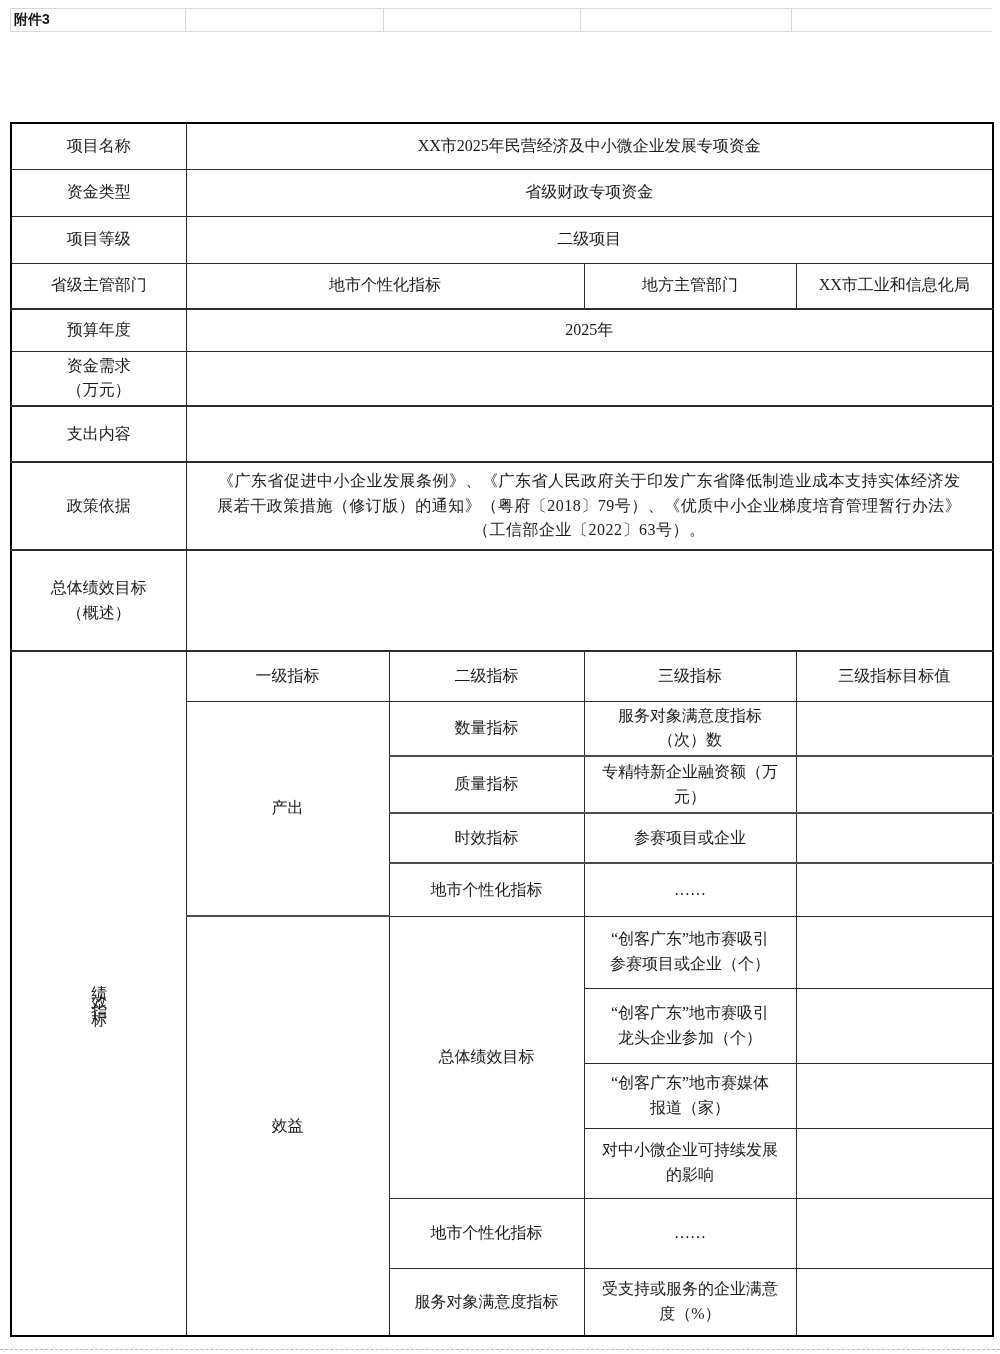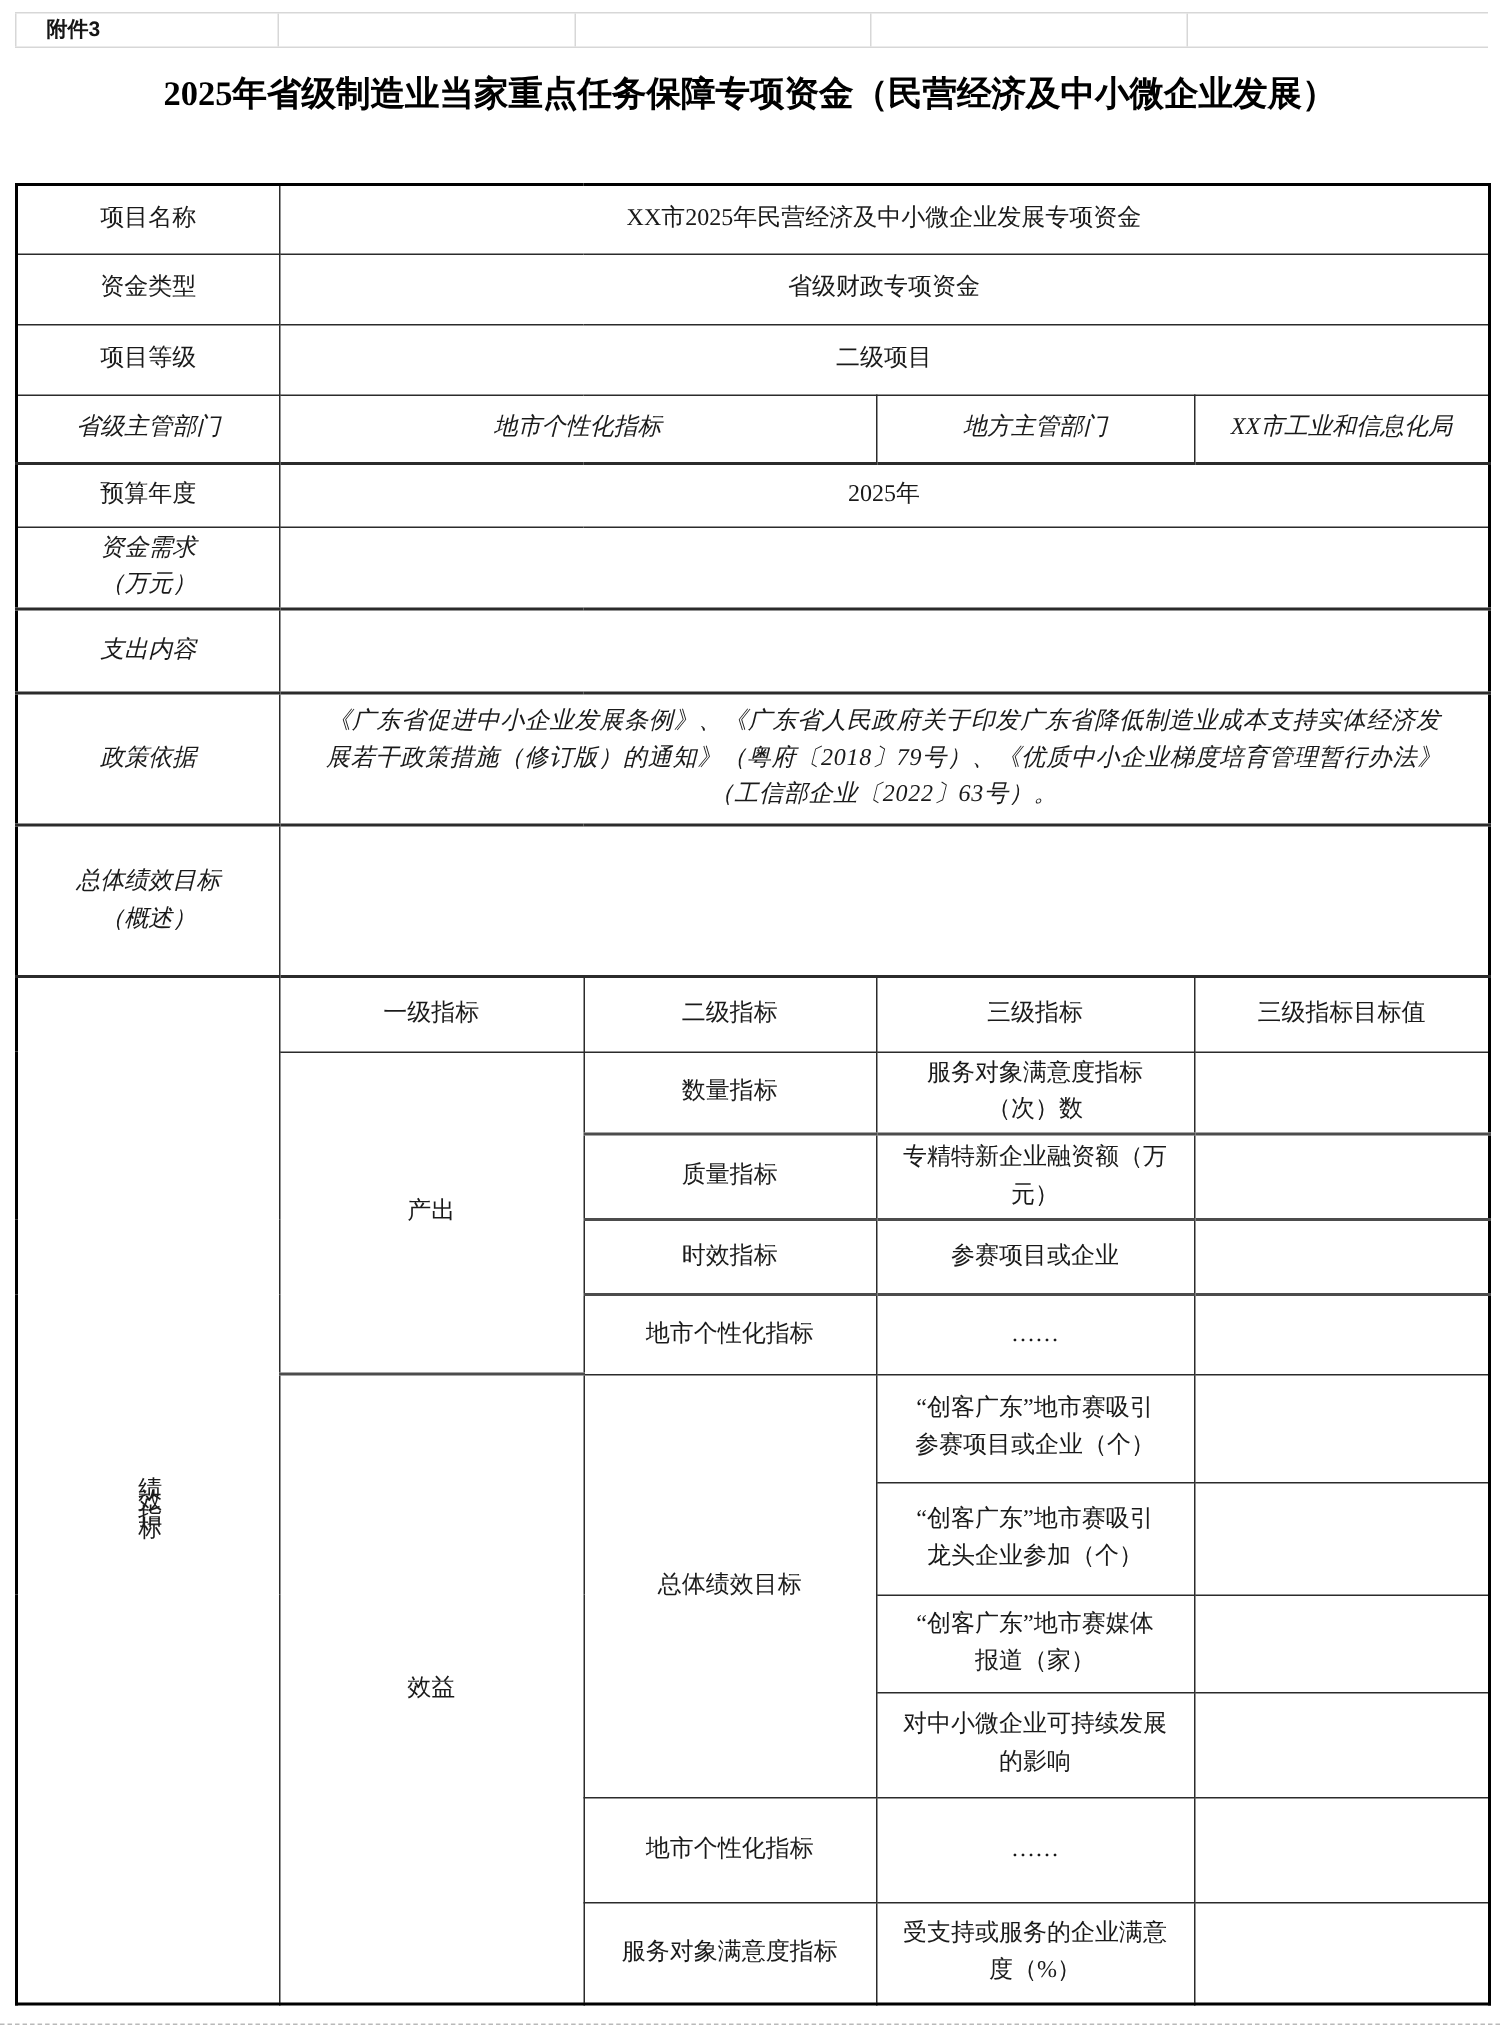--- a/index.html
+++ b/index.html
@@ -10,42 +10,42 @@
   }
   
   .grid-strip{
     position:absolute;left:10px;top:8px;width:982px;height:22px;
     display:flex;border-top:1px solid #d7d7d7;border-bottom:1px solid #d7d7d7;
   }
   .grid-strip .gcell{border-left:1px solid #d7d7d7;box-sizing:border-box;height:100%;}
   .grid-strip .gcell:last-child{border-right:none;}
   .attachment{
     font-family:"Liberation Sans","DejaVu Sans",sans-serif;
-    font-weight:bold;font-size:14px;line-height:21px;padding-left:20px;color:#151515;
+    font-weight:bold;font-size:14px;line-height:21px;padding-left:3px;color:#151515;
   }
   
   .title{
     position:absolute;left:0;top:44px;width:1000px;text-align:center;
     font-weight:bold;font-size:23px;line-height:37px;color:#000;
   }
   
   table.form{
     position:absolute;left:10px;top:122px;width:982px;
     border-collapse:collapse;table-layout:fixed;
     border:2px solid #000;
   }
   table.form td{
     border:1px solid #2b2b2b;
     text-align:center;vertical-align:middle;
     font-size:16px;line-height:1.55;
     padding:2px 4px;box-sizing:border-box;
     white-space:pre-line;
     overflow:hidden;
   }
-  tr.hb td{border-bottom-width:2px;font-style:italic;}
+  tr.hb td{border-bottom-width:2px;}
   tr.hb2 td{border-bottom:2px solid #4c4c4c;}
   td.policy{
     text-align:left;padding:3px 6px 3px 8px;
     font-size:16px;line-height:28px;letter-spacing:0.5px;
   }
   td.vlabel{
     font-size:17px;letter-spacing:9px;font-weight:normal;
   }
   td.vlabel .vtext{
     writing-mode:vertical-lr;text-orientation:upright;
@@ -62,21 +62,20 @@
 
 <div class="grid-strip">
   <div class="gcell attachment" style="width:175px">附件3</div>
   <div class="gcell" style="width:198px"></div>
   <div class="gcell" style="width:197px"></div>
   <div class="gcell" style="width:211px"></div>
   <div class="gcell" style="width:201px"></div>
 </div>
 
 <div class="title">
-  <div>2025年省级制造业当家重点任务保障专项资金（民营经济及中小微企业发展）</div>
 </div>
 
 <table class="form">
   <colgroup>
     <col style="width:175px">
       <col style="width:203px">
       <col style="width:195px">
       <col style="width:212px">
       <col style="width:197px">
   </colgroup>

